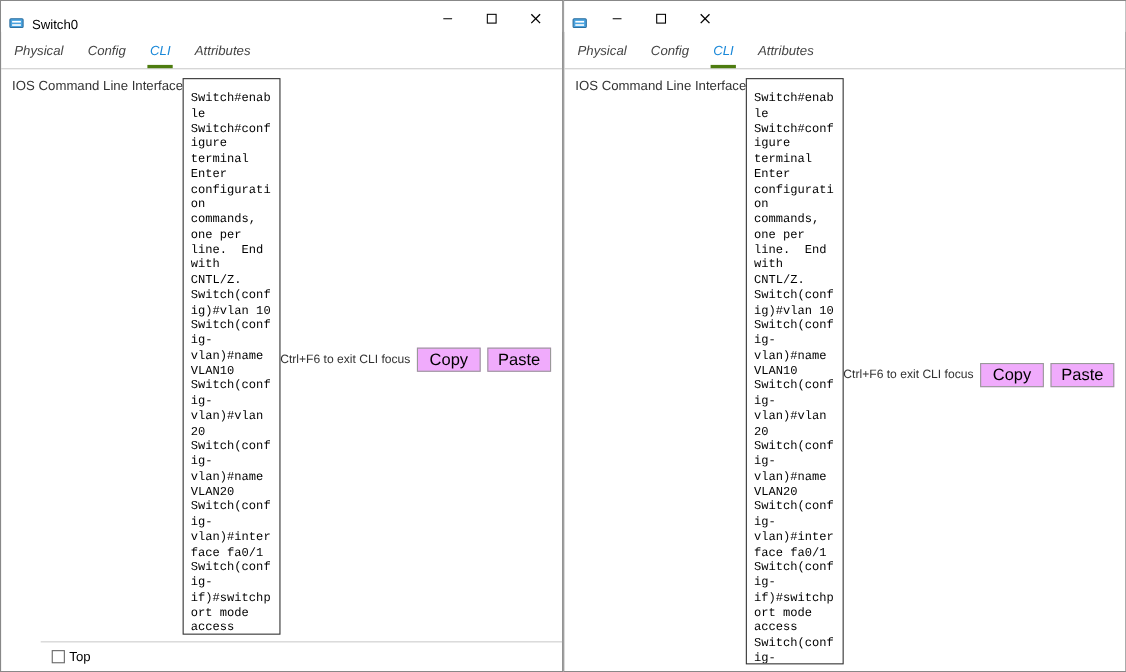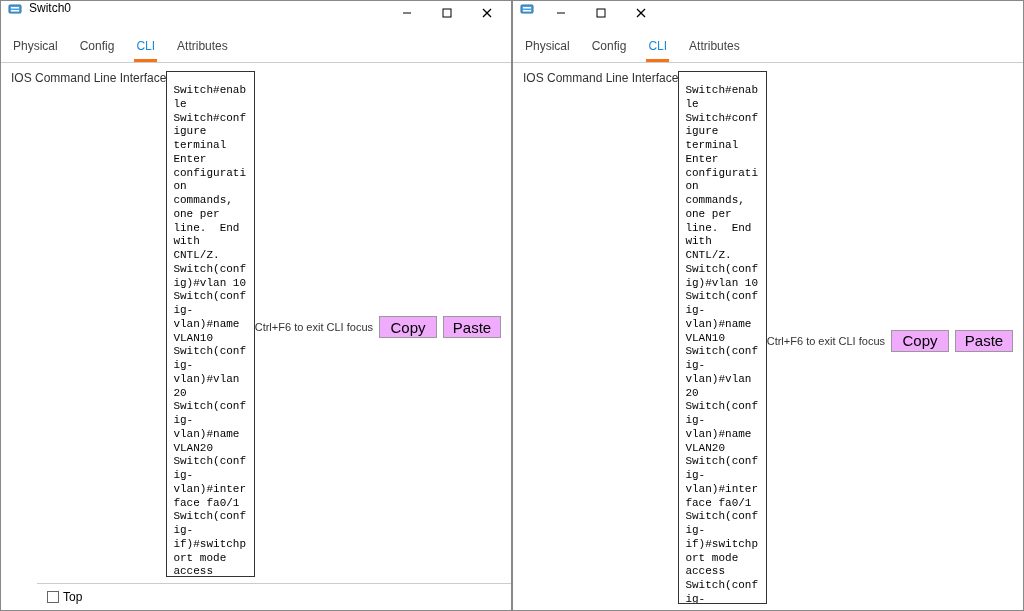--- a/index.html
+++ b/index.html
@@ -18,50 +18,51 @@
     border: 1px solid #888;
     display: flex;
     flex-direction: column;
     background: #fff;
     min-width: 0;
   }
   .window + .window { border-left: 1px solid #888; }
   .titlebar {
     height: 28px;
     display: flex;
-    align-items: flex-start;
+    align-items: flex-end;
     padding: 0 4px 0 6px;
     background: #fff;
   }
   .titlebar .ticon {
     width: 16px; height: 16px; margin-right: 6px;
     display: flex; align-items: center; justify-content: center;
   }
   .titlebar .title { flex: 1; font-size: 12px; }
   .winbtn {
     width: 40px; height: 24px;
     display: flex; align-items: center; justify-content: center;
     cursor: pointer;
   }
   .tabs {
     display: flex;
     padding: 6px 10px 0 10px;
     gap: 18px;
     border-bottom: 1px solid #ccc;
     font-size: 12px;
+    font-style: italic;
   }
   .tab {
     padding: 4px 2px 6px 2px;
     color: #444;
     cursor: pointer;
     border-bottom: 3px solid transparent;
   }
   .tab.active {
     color: #1a88d8;
-    border-bottom: 3px solid #f97316;
+    border-bottom: 3px solid #4d7c0f;
   }
   .body {
     flex: 1;
     padding: 8px 10px 6px 10px;
     display: flex;
     flex-direction: row;
     min-height: 0;
   }
   .subtitle {
     text-align: center;

